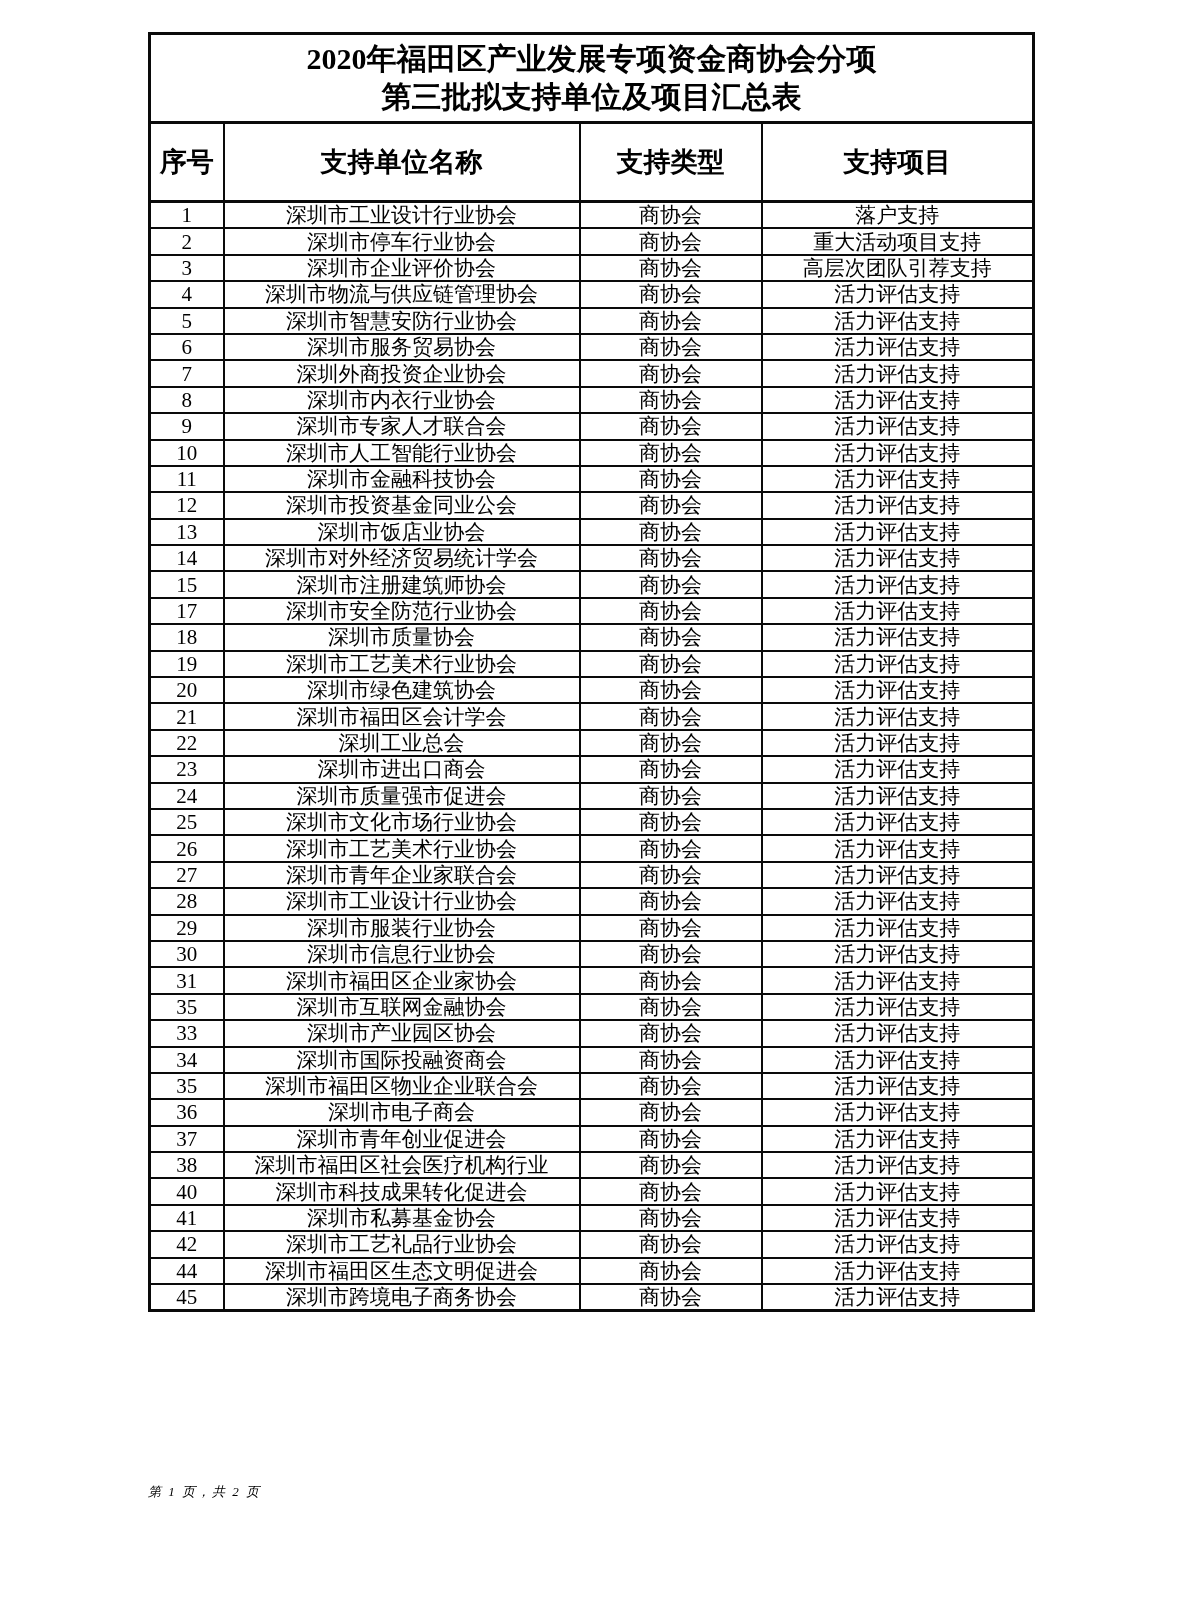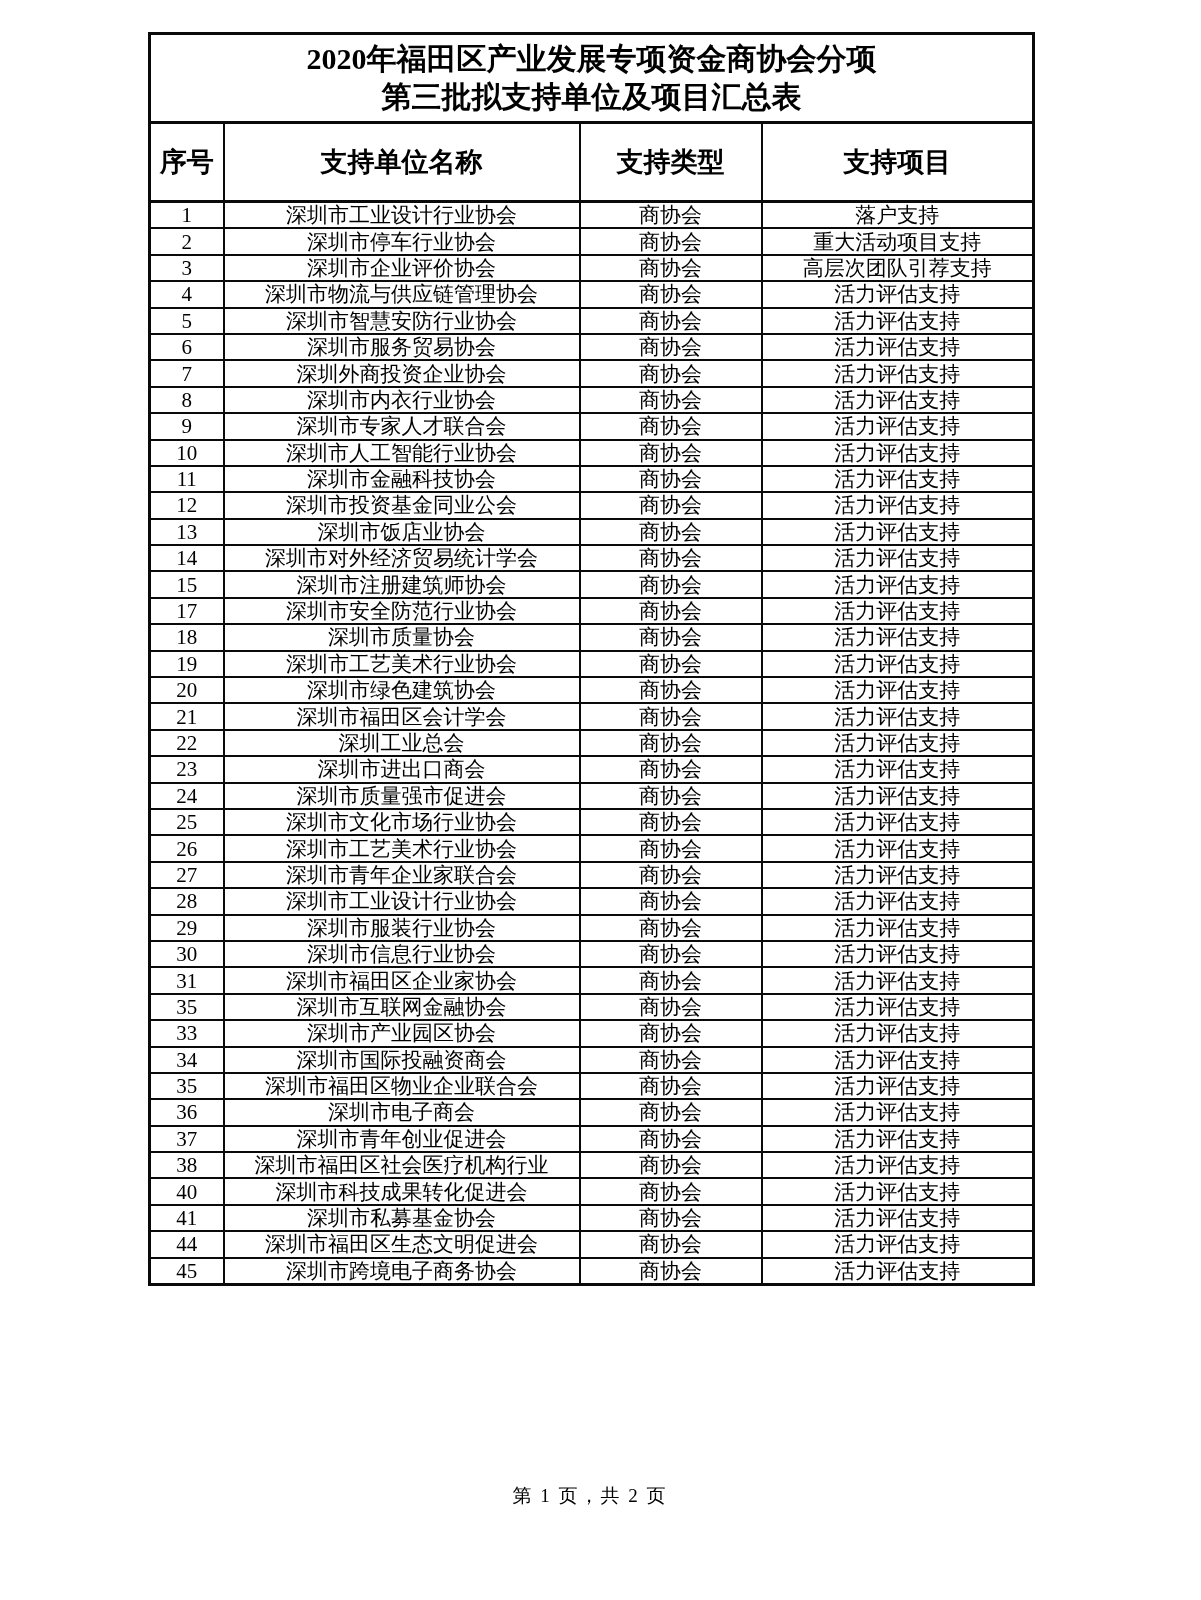--- a/index.html
+++ b/index.html
@@ -52,23 +52,23 @@
     font-size: 21px;
     line-height: 24px;
     border-top-width: 3px;
     border-bottom-width: 3px;
   }
   .page-footer {
     position: absolute;
     left: 148px;
     top: 1483px;
     width: 884px;
-    text-align: center;
-    font-size: 19px;
+    font-size: 13px;
     letter-spacing: 2px;
+    font-style: italic;
   }
 </style>
 </head>
 <body>
 
 <div class="page">
 
   <table class="summary">
     <colgroup>
       <col style="width:74px">
@@ -319,20 +319,26 @@
           <td>商协会</td>
           <td>活力评估支持</td>
         </tr>
         <tr>
           <td>41</td>
           <td>深圳市私募基金协会</td>
           <td>商协会</td>
           <td>活力评估支持</td>
         </tr>
         <tr>
+          <td>42</td>
+          <td>深圳市工艺礼品行业协会</td>
+          <td>商协会</td>
+          <td>活力评估支持</td>
+        </tr>
+        <tr>
           <td>44</td>
           <td>深圳市福田区生态文明促进会</td>
           <td>商协会</td>
           <td>活力评估支持</td>
         </tr>
         <tr>
           <td>45</td>
           <td>深圳市跨境电子商务协会</td>
           <td>商协会</td>
           <td>活力评估支持</td>

